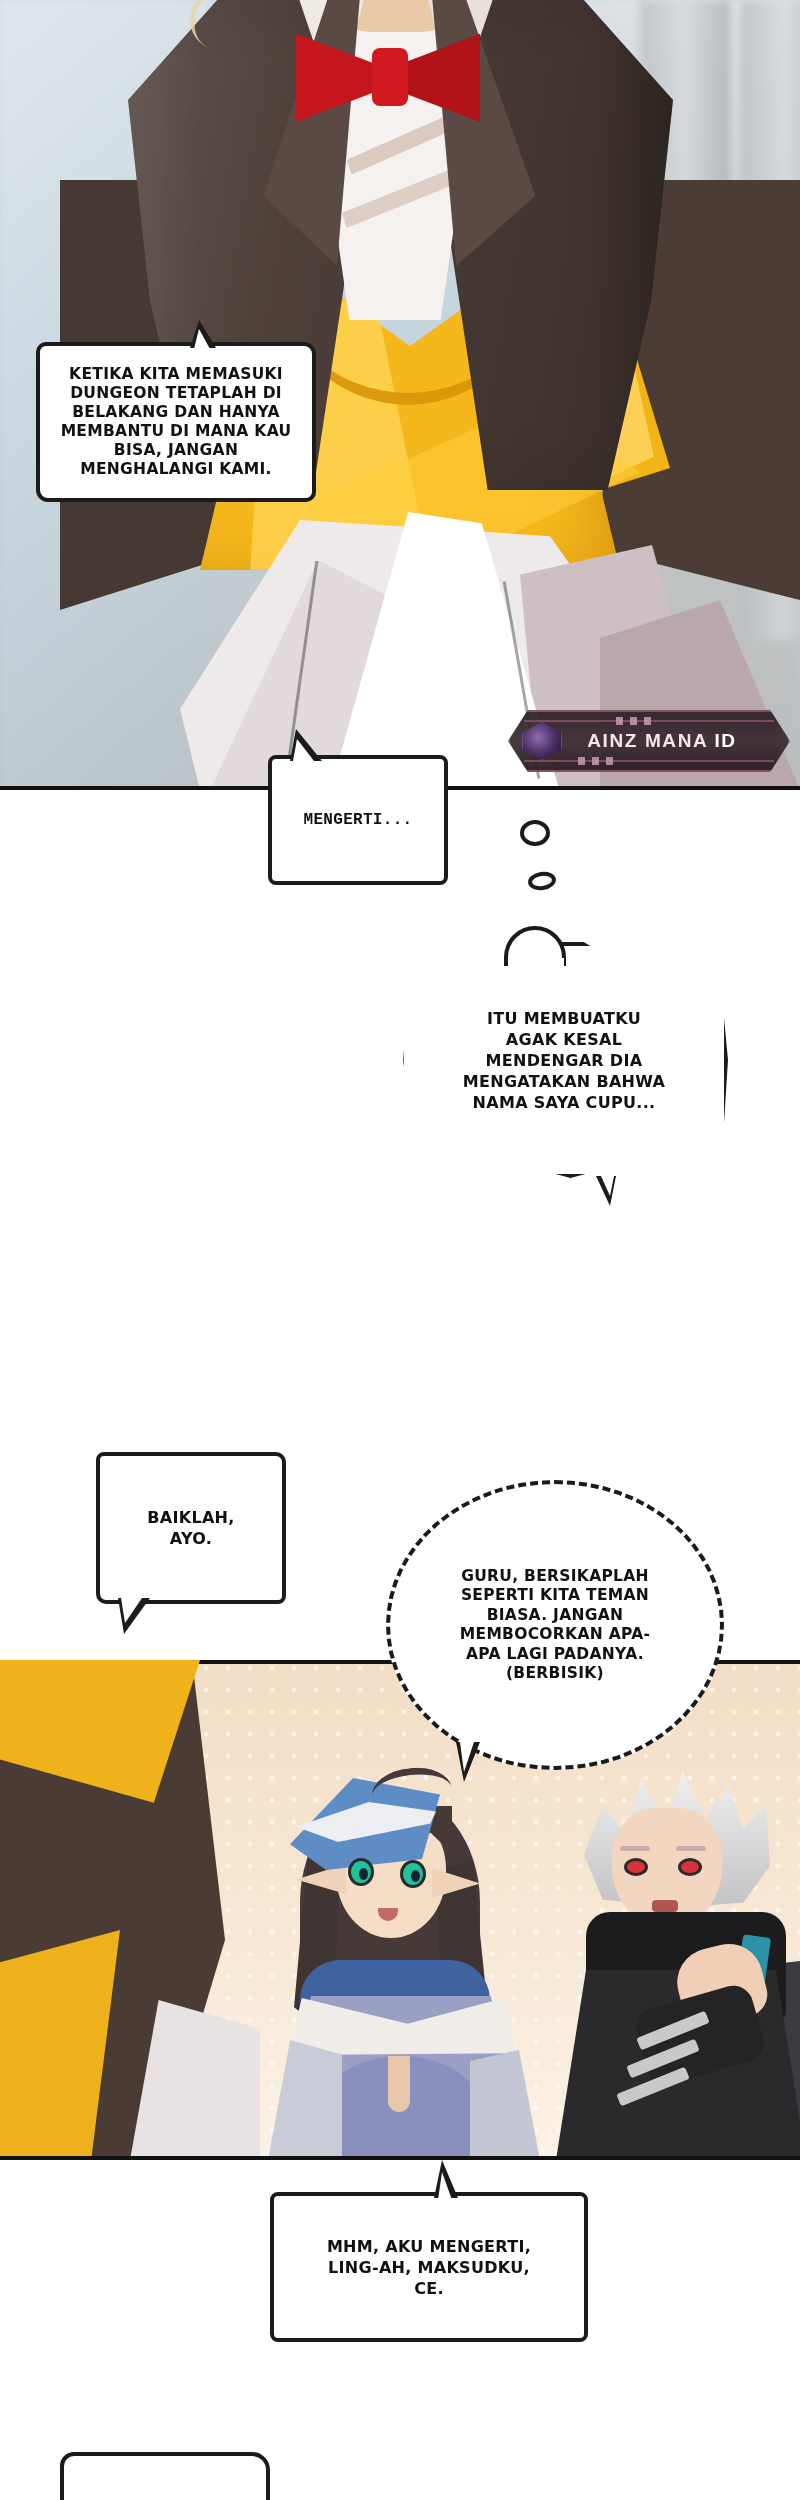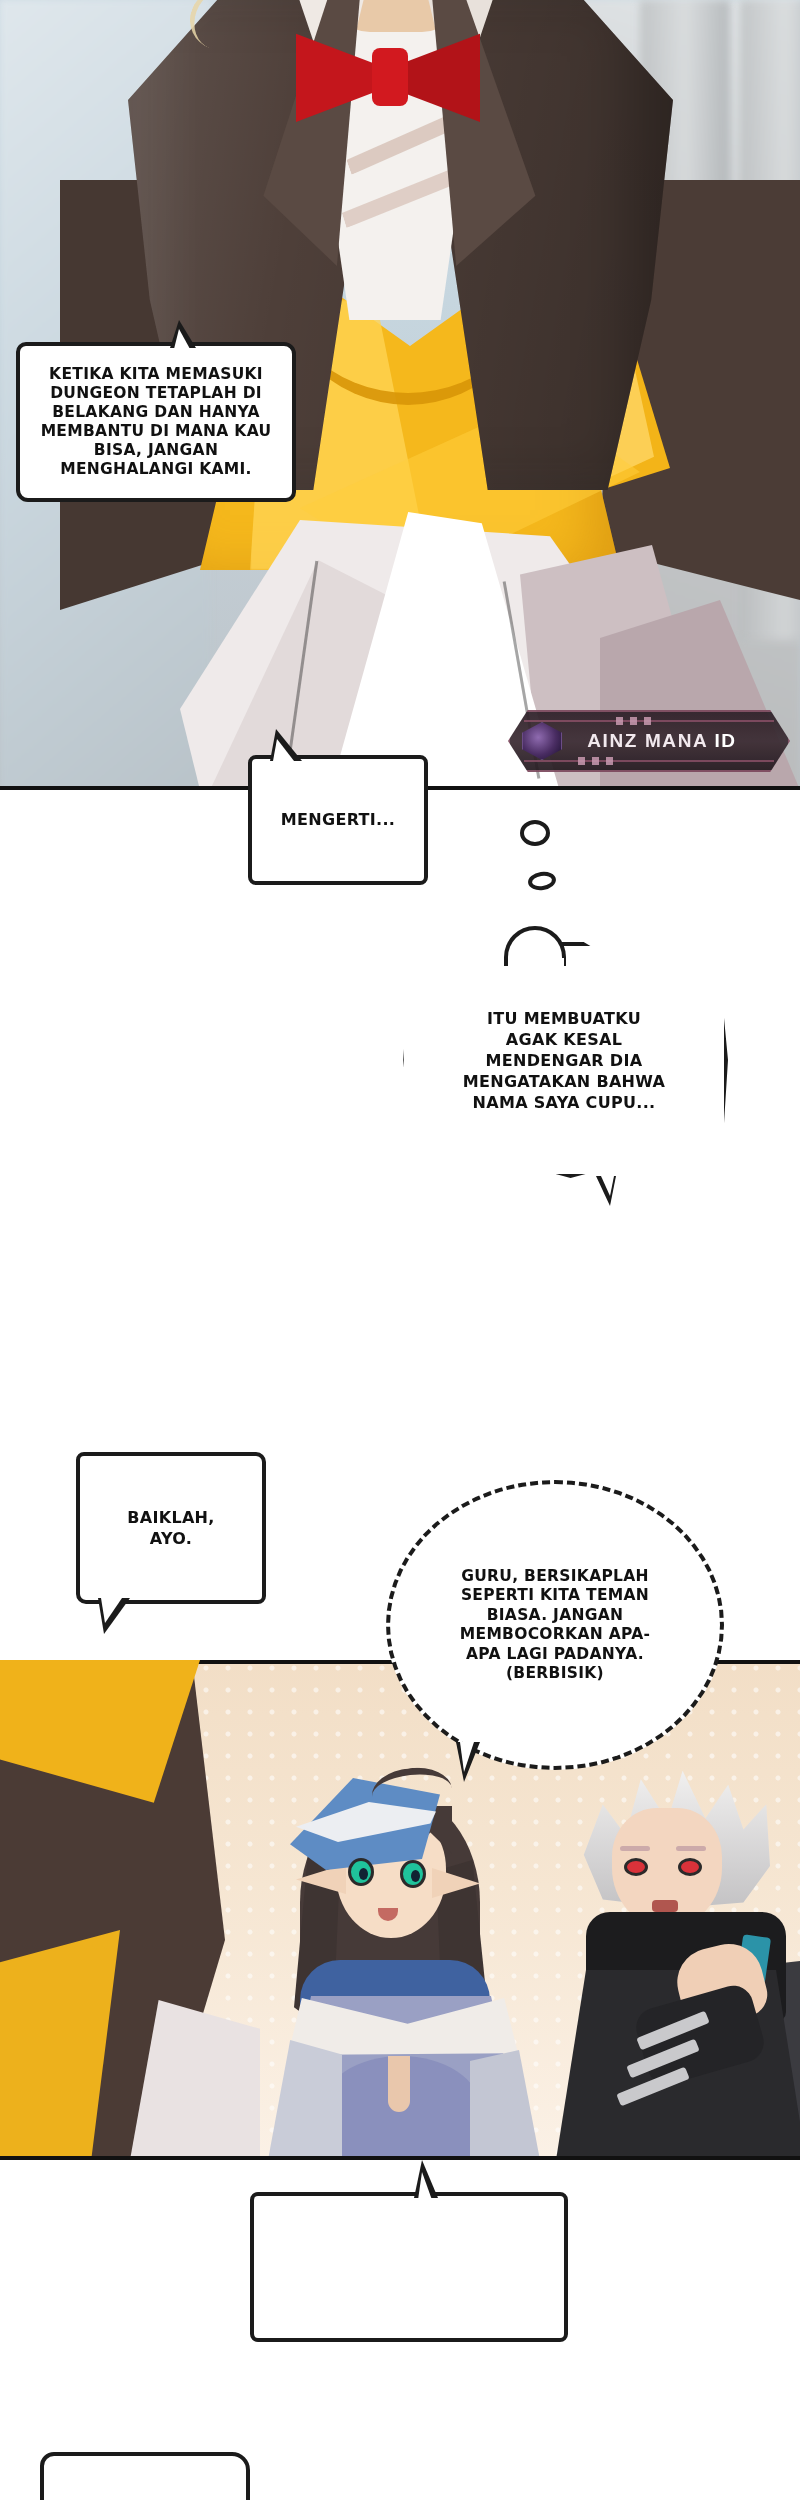--- a/index.html
+++ b/index.html
@@ -173,33 +173,33 @@
 
   
   #panel5 { top:2164px; height:336px; background:#ffffff; }
 
   
   .bubble {
     position:absolute; background:#fff; border:4px solid #1b1b1b; color:#111;
     display:flex; align-items:center; justify-content:center; text-align:center;
     font-weight:700; letter-spacing:.3px; white-space:pre-line; z-index:40;
   }
-  .bub-rough { border-radius:6px; }
+  .bub-rough { border-radius:6px;margin-left:20px; }
 
   
   #bub1 { left:16px; top:342px; width:280px; height:160px; font-size:15.5px; line-height:19px; padding:6px 8px;
     border-radius:10px 12px 10px 12px; }
   #bub1 .tail { position:absolute; top:-26px; left:150px; width:0;height:0;
     border-left:9px solid transparent; border-right:17px solid transparent; border-bottom:28px solid #1b1b1b; }
   #bub1 .tail:after{ content:""; position:absolute; left:-5px; top:9px; width:0;height:0;
     border-left:5px solid transparent; border-right:11px solid transparent; border-bottom:20px solid #fff; }
 
   
   #bub2 { left:248px; top:755px; width:180px; height:130px; font-size:16px; line-height:20px;
-    border-radius:8px; }
+    border-radius:8px;font-family:Liberation Mono, monospace; }
   #bub2 .tail { position:absolute; top:-30px; left:18px; width:0;height:0;
     border-left:6px solid transparent; border-right:26px solid transparent; border-bottom:32px solid #1b1b1b; }
   #bub2 .tail:after{ content:""; position:absolute; left:-3px; top:10px; width:0;height:0;
     border-left:4px solid transparent; border-right:17px solid transparent; border-bottom:22px solid #fff; }
 
   
   .tdot { position:absolute; border:4px solid #1b1b1b; background:#fff; border-radius:50%; z-index:40; }
   #tdot1 { left:520px; top:820px; width:30px; height:26px; }
   #tdot2 { left:528px; top:872px; width:28px; height:18px; transform:rotate(-8deg); }
 
@@ -428,19 +428,22 @@
     <div class="b-glove"></div>
     <div class="b-stripe" style="left:636px;top:364px;width:74px;"></div>
     <div class="b-stripe" style="left:626px;top:392px;width:74px;"></div>
     <div class="b-stripe" style="left:616px;top:420px;width:74px;"></div>
   </div>
 
   <div class="panel" id="panel5"></div>
 
   <div class="bubble bub-rough" id="bub6">
     <span class="tail"></span>
+    <span>MHM, AKU MENGERTI,
+LING-AH, MAKSUDKU,
+CE.</span>
   </div>
 
   <div class="bubble bub-rough" id="bub7">
     <span></span>
   </div>
 
 </div>
 
 </body></html>

